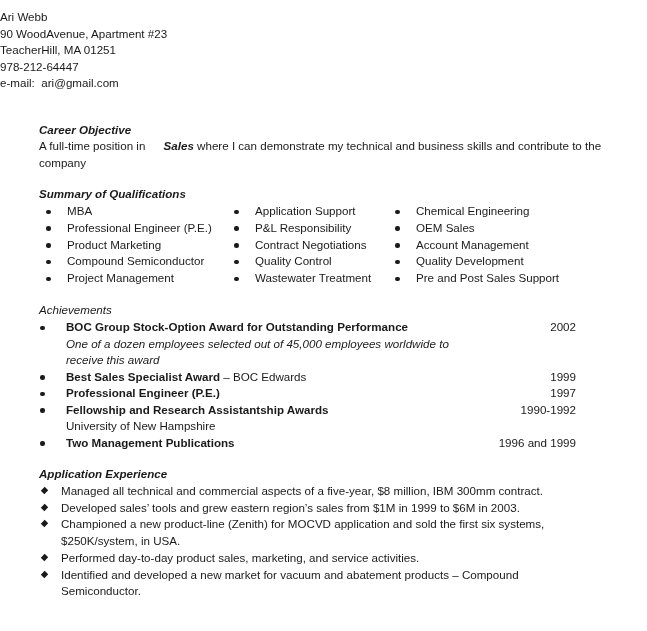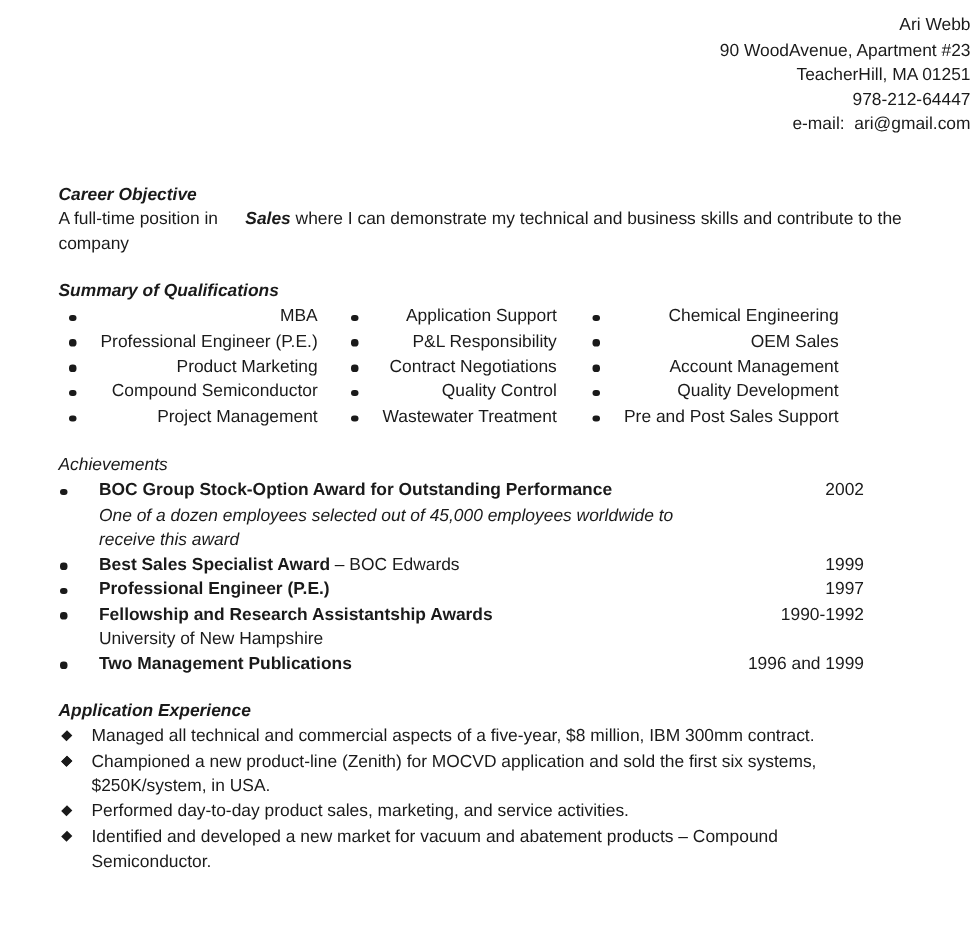--- a/index.html
+++ b/index.html
@@ -1,31 +1,31 @@
 <!DOCTYPE html>
 <html><head>
   <meta charset="utf-8">
   <style>
     html, body { margin: 0; padding: 0; background: #ffffff; }
     body {
       width: 647px; height: 631px; overflow: hidden; position: relative;
       font-family: "Liberation Sans", "DejaVu Sans", sans-serif;
       font-size: 11.6px; color: #1a1a1a;
     }
-    .header { position: absolute; left: 0; top: 9px; width: 647px; text-align: right; }
+    .header { position: absolute; left: 0; top: 9px; width: 647px; text-align: left; }
     .header div { height: 16.5px; line-height: 16.5px; }
     .section-title {
       position: absolute; left: 39px; font-weight: bold; font-style: italic;
       height: 16px; line-height: 16px;
     }
     .section-title.light { font-weight: normal; }
     .para { position: absolute; left: 39px; width: 570px; line-height: 16.5px; }
     .para .em { font-weight: bold; font-style: italic; margin-left: 15px; }
     .qual-col { position: absolute; top: 203px; }
-    .qual-item { height: 16.8px; line-height: 16.8px; position: relative; padding-left: 21px; white-space: nowrap; text-align: right; }
+    .qual-item { height: 16.8px; line-height: 16.8px; position: relative; padding-left: 21px; white-space: nowrap; }
     .qual-item .dot {
       position: absolute; left: 0; top: 6.5px; width: 4.5px; height: 4.5px;
       border-radius: 50%; background: #1a1a1a;
     }
     .ach { position: absolute; left: 39px; width: 537px; }
     .ach-item { position: relative; padding-left: 27px; line-height: 16.5px; }
     .ach-item .dot {
       position: absolute; left: 1px; top: 6.5px; width: 4.5px; height: 4.5px;
       border-radius: 50%; background: #1a1a1a;
     }
@@ -82,17 +82,17 @@
     <div class="ach-item"><span class="dot"></span><span class="title">BOC Group Stock-Option Award for Outstanding Performance</span><span></span><span class="year">2002</span><span class="sub italic">One of a dozen employees selected out of 45,000 employees worldwide to receive this award</span></div>
     <div class="ach-item"><span class="dot"></span><span class="title">Best Sales Specialist Award</span><span> – BOC Edwards</span><span class="year">1999</span></div>
     <div class="ach-item"><span class="dot"></span><span class="title">Professional Engineer (P.E.)</span><span></span><span class="year">1997</span></div>
     <div class="ach-item"><span class="dot"></span><span class="title">Fellowship and Research Assistantship Awards</span><span></span><span class="year">1990-1992</span><span class="sub">University of New Hampshire</span></div>
     <div class="ach-item"><span class="dot"></span><span class="title">Two Management Publications</span><span></span><span class="year">1996 and 1999</span></div>
   </div>
 
 <div class="section-title" style="top:466px">Application Experience</div>
 <div class="exp" style="top:483px">
     <div class="exp-item"><span class="diamond"></span><span>Managed all technical and commercial aspects of a five-year, $8 million, IBM 300mm contract.</span></div>
-    <div class="exp-item"><span class="diamond"></span></div>
+    <div class="exp-item"><span class="diamond"></span><span>Developed sales’ tools and grew eastern region’s sales from $1M in 1999 to $6M in 2003.</span></div>
     <div class="exp-item"><span class="diamond"></span><span>Championed a new product-line (Zenith) for MOCVD application and sold the first six systems, $250K/system, in USA.</span></div>
     <div class="exp-item"><span class="diamond"></span><span>Performed day-to-day product sales, marketing, and service activities.</span></div>
     <div class="exp-item"><span class="diamond"></span><span>Identified and developed a new market for vacuum and abatement products – Compound Semiconductor.</span></div>
   </div>
 
 </body></html>

